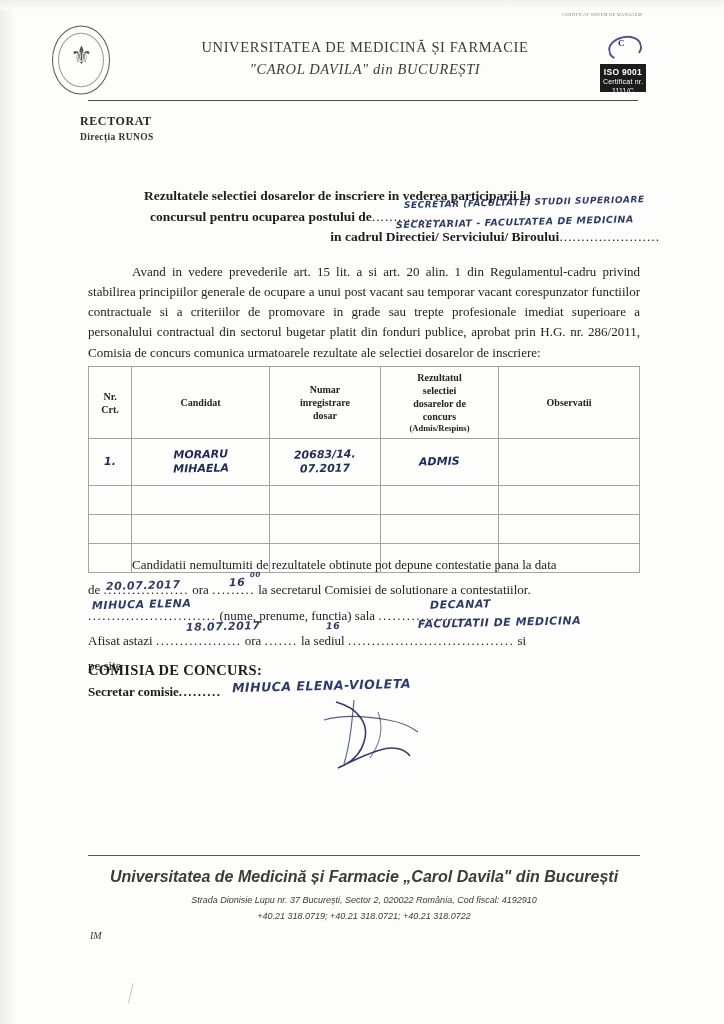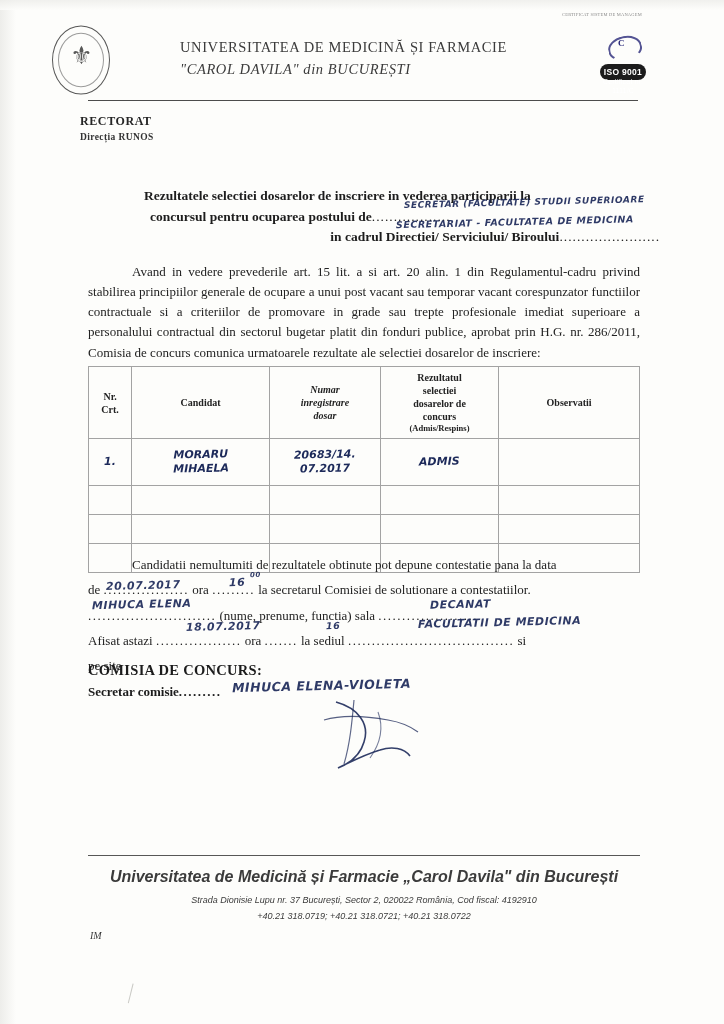--- a/index.html
+++ b/index.html
@@ -62,20 +62,21 @@
     font-size: 25px;
     color: #2f2f2f;
     opacity: .8;
     letter-spacing: -1px;
   }
 
   .univ-title {
     position: absolute;
     left: 180px; top: 36px;
     width: 370px;
+    text-align: center;
     font-family: "Liberation Serif", serif;
     font-size: 14.5px;
     letter-spacing: .6px;
     color: #2b2b2b;
     line-height: 1.55;
     opacity: .92;
   }
   .univ-title .l2 { font-style: italic; }
 
   .hr-top {
@@ -114,31 +115,30 @@
     transform: rotate(-12deg);
     opacity: .8;
   }
   .iso-logo .mark {
     position: absolute; left: 12px; top: 6px;
     font-size: 9px; color: #2a2a7a; font-weight: bold;
   }
   .iso-black {
     position: absolute;
     left: 38px; top: 52px;
-    width: 46px; height: 16px;
+    width: 46px; height: 28px;
     background: #1c1c1c;
     color: #fff;
     font-family: "Liberation Sans", sans-serif;
     font-size: 7px;
     text-align: center;
     line-height: 1.25;
     padding-top: 3px;
     box-sizing: border-box;
     letter-spacing: .2px;
-    border-radius: 13px;
   }
   .iso-black b { font-size: 8.5px; letter-spacing: .3px; }
 
   .rectorat {
     position: absolute;
     left: 80px; top: 114px;
     font-family: "Liberation Serif", serif;
     font-weight: bold;
     font-size: 12px;
     letter-spacing: .6px;
@@ -229,21 +229,21 @@
     font-weight: bold;
     padding: 4px 2px;
     line-height: 1.3;
     font-size: 10px;
     height: 62px;
   }
   .tbl td { height: 26px; }
   .tbl tr.filled td { height: 44px; }
   .c1 { width: 40px; }
   .c2 { width: 140px; }
-  .c3 { width: 110px; font-style: italic; }
+  .c3 { width: 110px; }
   .c4 { width: 118px; }
   .c5 { width: 144px; }
   .sub { font-size: 8.5px; font-weight: bold; }
 
   .cellhw {
     font-family: "DejaVu Sans", sans-serif;
     color: #1d2a5a;
     font-style: italic;
     font-weight: bold;
     font-size: 11px;

